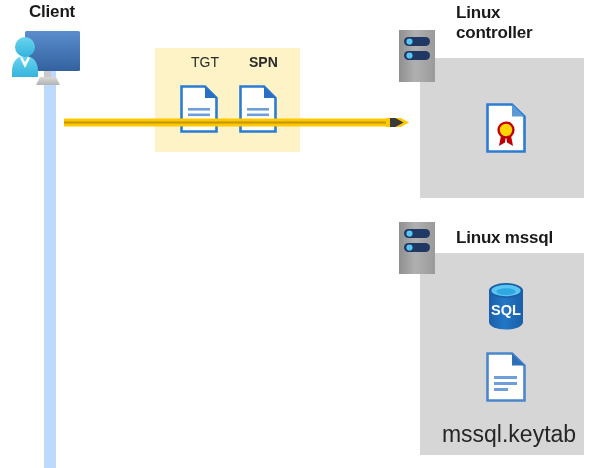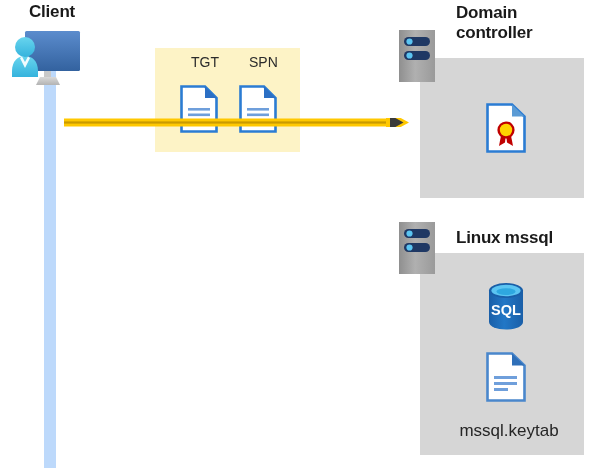--- a/index.html
+++ b/index.html
@@ -70,21 +70,21 @@
     background: #fdf3c6;
   }
   .msg-label {
     font-size: 14px;
     color: #2b2b2b;
     position: absolute;
     top: 54px;
     margin-left: 12px;
   }
   #tgt-label { left: 179px; }
-  #spn-label { left: 237px; }
+  #spn-label { left: 237px; font-weight: bold; }
 
   .msg-doc { position: absolute; top: 85px; width: 38px; height: 48px; }
   #tgt-doc { left: 180px; }
   #spn-doc { left: 239px; }
 
   
   #arrow-line {
     left: 64px;
     top: 113px;
     width: 345px;
@@ -119,21 +119,21 @@
 
   
   #cert-icon { left: 486px; top: 103px; width: 40px; height: 50px; }
   #sql-icon  { left: 484px; top: 281px; width: 44px; height: 50px; }
   #keytab-icon { left: 486px; top: 352px; width: 40px; height: 50px; }
   #keytab-label {
     left: 420px;
     top: 421px;
     width: 178px;
     text-align: center;
-    font-size: 17px;
+    font-size: 23px;
     color: #262626;
   }
 </style>
 </head>
 <body>
 
 <div id="canvas">
 
   <div class="abs" id="client-lifeline"></div>
 
@@ -199,21 +199,21 @@
       <rect x="0" y="0.5" width="327" height="8" fill="#ffc800"></rect>
       <rect x="0" y="3.4" width="327" height="2.2" fill="#c99a00"></rect>
 
       <path d="M322 -8 L345 4.5 L322 17 Z" fill="#ffc800"></path>
       <path d="M326 -3 L339.5 4.5 L326 12 Z" fill="#3a3a3a"></path>
     </svg>
   </div>
 
   <div class="abs panel" id="dc-panel"></div>
 
-  <div class="abs title-label" id="dc-title">Domain
+  <div class="abs title-label" id="dc-title">Linux
 controller</div>
 
   <div class="server-icon" id="dc-server">
     <svg width="36" height="52" viewBox="0 0 36 52" xmlns="http://www.w3.org/2000/svg">
       <defs>
         <linearGradient id="srvGrad1" x1="0" y1="0" x2="1" y2="0">
           <stop offset="0%" stop-color="#8f8f8f"></stop>
           <stop offset="45%" stop-color="#b0b0b0"></stop>
           <stop offset="100%" stop-color="#9a9a9a"></stop>
         </linearGradient>

